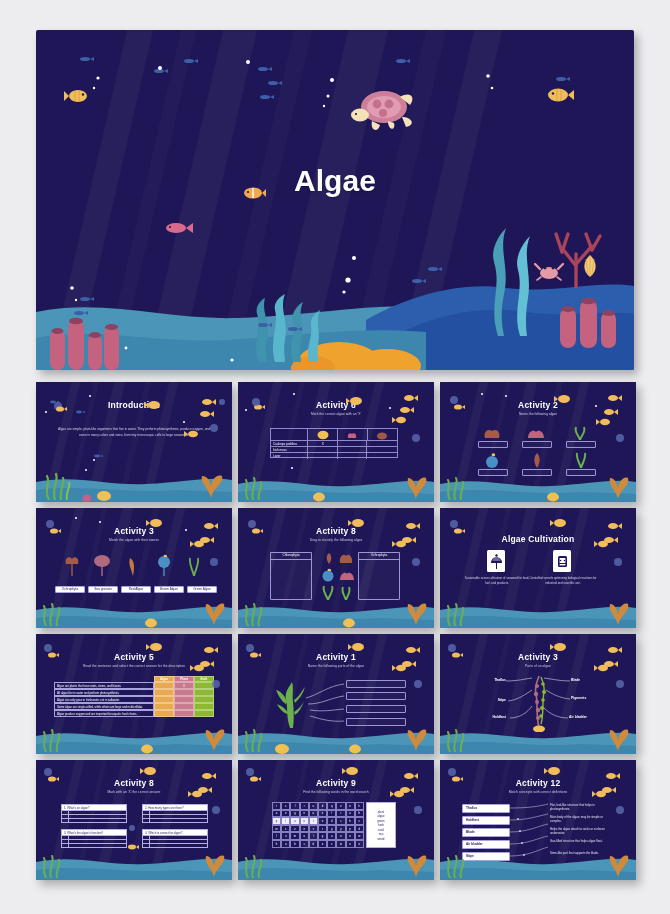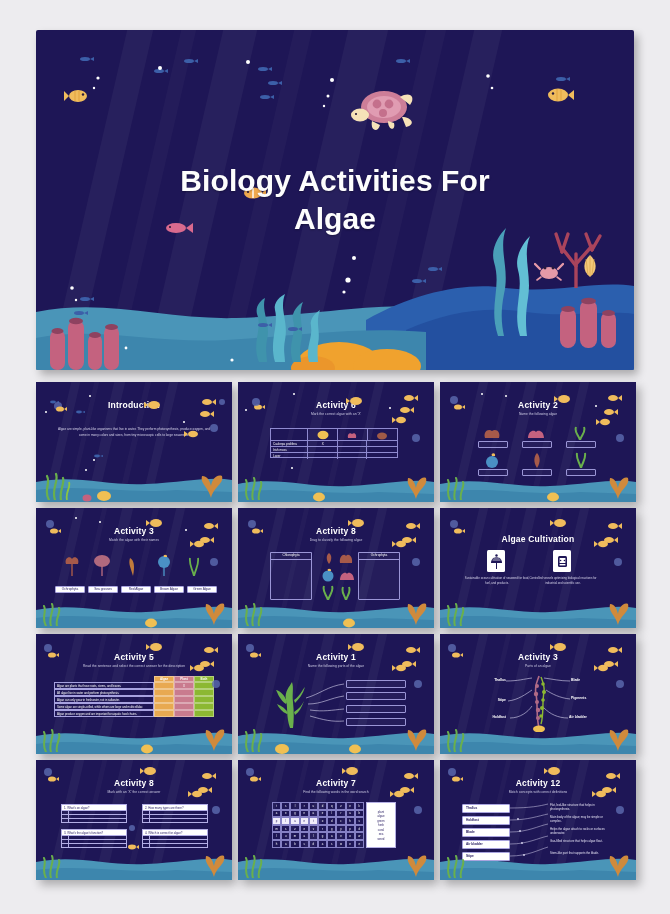--- a/index.html
+++ b/index.html
@@ -377,21 +377,20 @@
           <circle cx="312" cy="250" r="2.6"></circle>
           <circle cx="308" cy="262" r="1.6"></circle>
         <circle cx="36" cy="258" r="1.8"></circle>
           <circle cx="40" cy="270" r="1.2"></circle>
         <circle cx="196" cy="330" r="1.6"></circle>
           <circle cx="90" cy="318" r="1.4"></circle>
       </g>
     </svg>
 
     <div class="hero-title">
-      <span class="l1">Biology Activities For</span>
       <span class="l3">Algae</span>
     </div>
   </div>
 
   <div class="grid">
 
     <div class="slide thumb">
       <div class="rays">
           <div class="ray" style="left:10%;width:9px"></div>
           <div class="ray b" style="left:22%;width:5px"></div>
@@ -1281,21 +1280,21 @@
           <div class="ray" style="left:36%;width:11px"></div>
           <div class="ray b" style="left:52%;width:6px"></div>
           <div class="ray" style="left:64%;width:9px"></div>
         </div>
       <div class="seabed" style="height:30px">
           <svg viewBox="0 0 196 30" preserveAspectRatio="none">
             <path d="M0 12 C40 4 70 16 110 14 C150 12 175 6 196 10 L196 30 L0 30 Z" fill="#4a95b8"></path>
             <path d="M0 20 C50 14 90 24 140 20 L196 22 L196 30 L0 30 Z" fill="#3d86ad"></path>
           </svg>
         </div>
-      <div class="t-title">Activity 7</div>
+      <div class="t-title">Activity 9</div>
       <div class="t-sub">Find the following words in the word search</div>
 
       <div class="wgrid" id="wordsearch-grid" style="left:34px;top:42px;grid-template-columns:repeat(10,9.2px);grid-auto-rows:7.6px;">
           <div class="cell">t</div>
           <div class="cell">s</div>
           <div class="cell">l</div>
           <div class="cell">r</div>
           <div class="cell">u</div>
           <div class="cell">d</div>
           <div class="cell">q</div>

